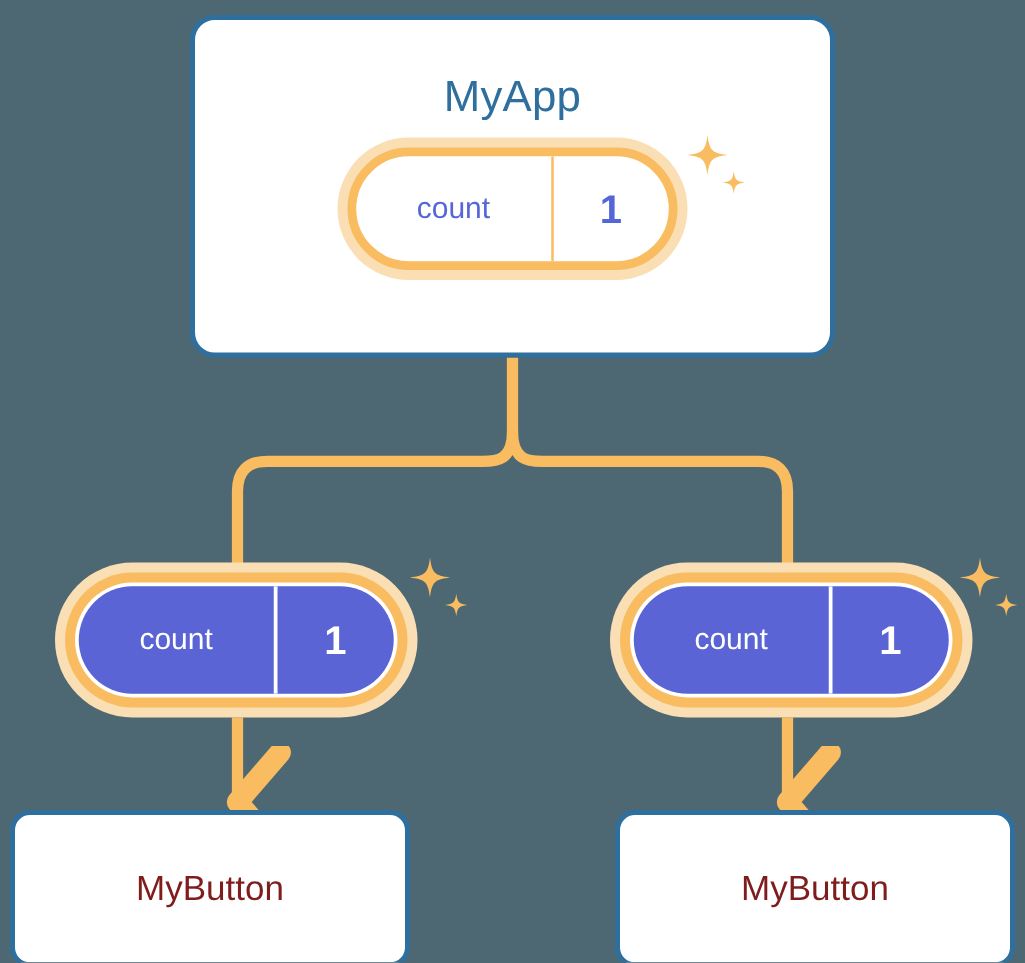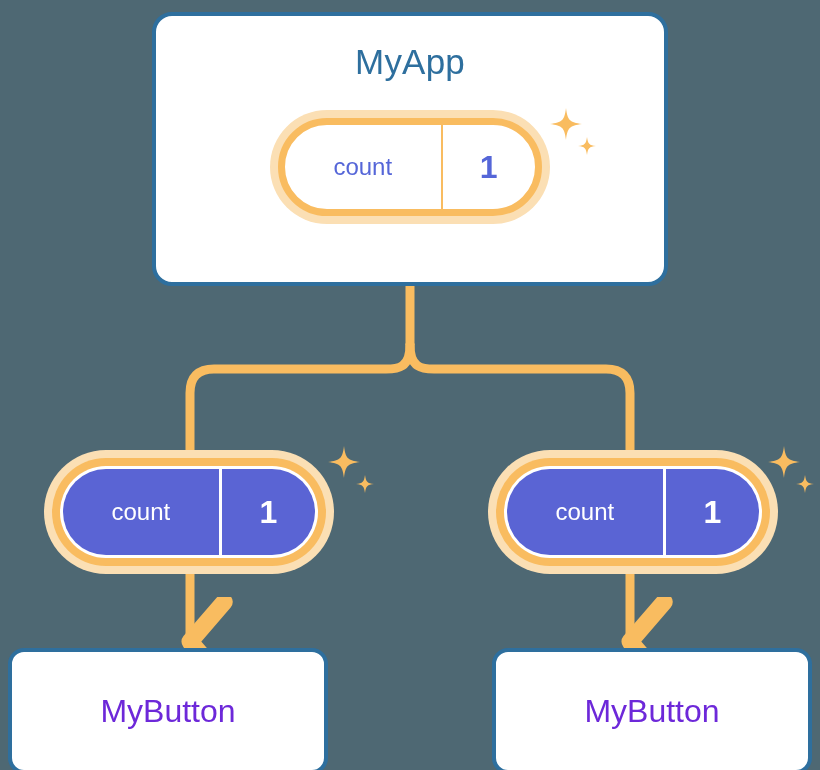--- a/index.html
+++ b/index.html
@@ -52,21 +52,21 @@
     height: 274px;
     border-radius: 20px;
     justify-content: flex-start;
   }
 
   .card-title {
     color: #2e6f9e;
     font-size: 35px;
     font-weight: 400;
     letter-spacing: 0.2px;
-    margin-top: 28px;
+    margin-top: 44px;
     line-height: 1;
     user-select: none;
   }
 
   
   .pill-wrap {
     position: absolute;
     display: block;
   }
 
@@ -201,22 +201,22 @@
     border-radius: 16px;
     box-sizing: border-box;
     display: flex;
     align-items: center;
     justify-content: center;
   }
   #leaf-left  { left: 8px;   top: 648px; width: 320px; height: 126px; }
   #leaf-right { left: 492px; top: 648px; width: 320px; height: 126px; }
 
   .leaf-label {
-    color: #6d28d9;
-    font-size: 32px;
+    color: #7f1d1d;
+    font-size: 28px;
     font-weight: 400;
     line-height: 1;
     user-select: none;
   }
 </style>
 </head>
 <body>
 
 <div id="stage">
 

